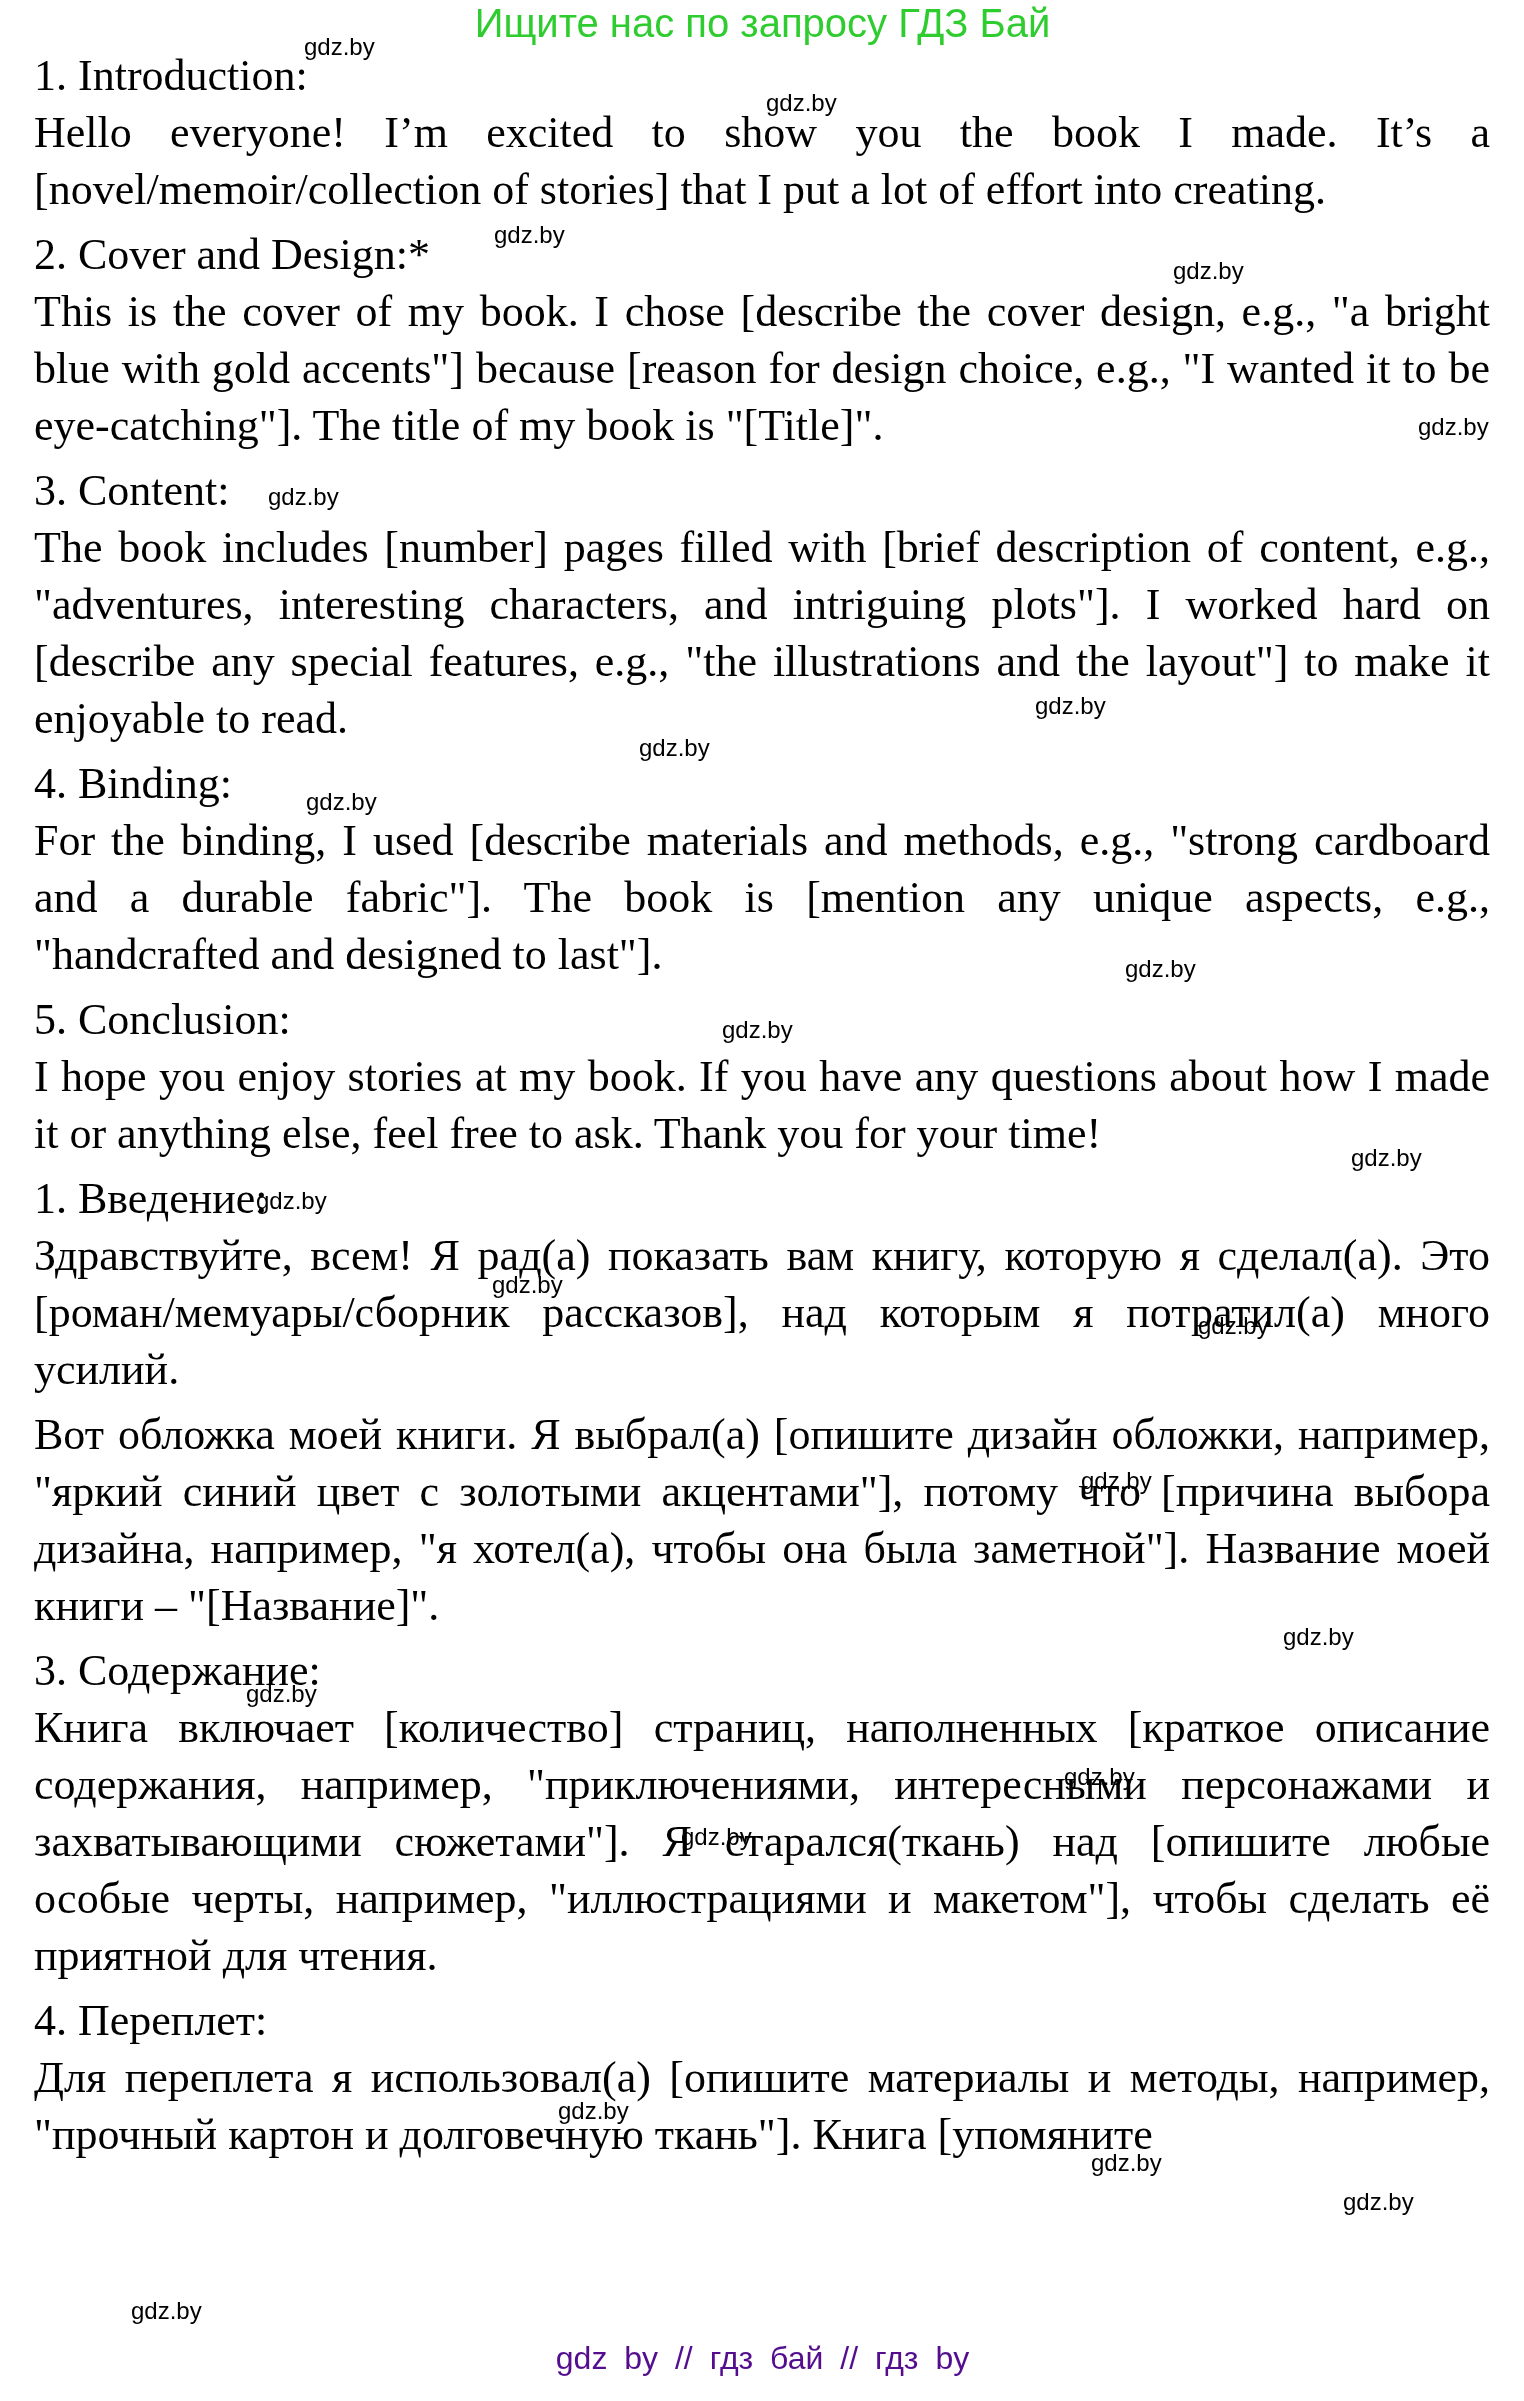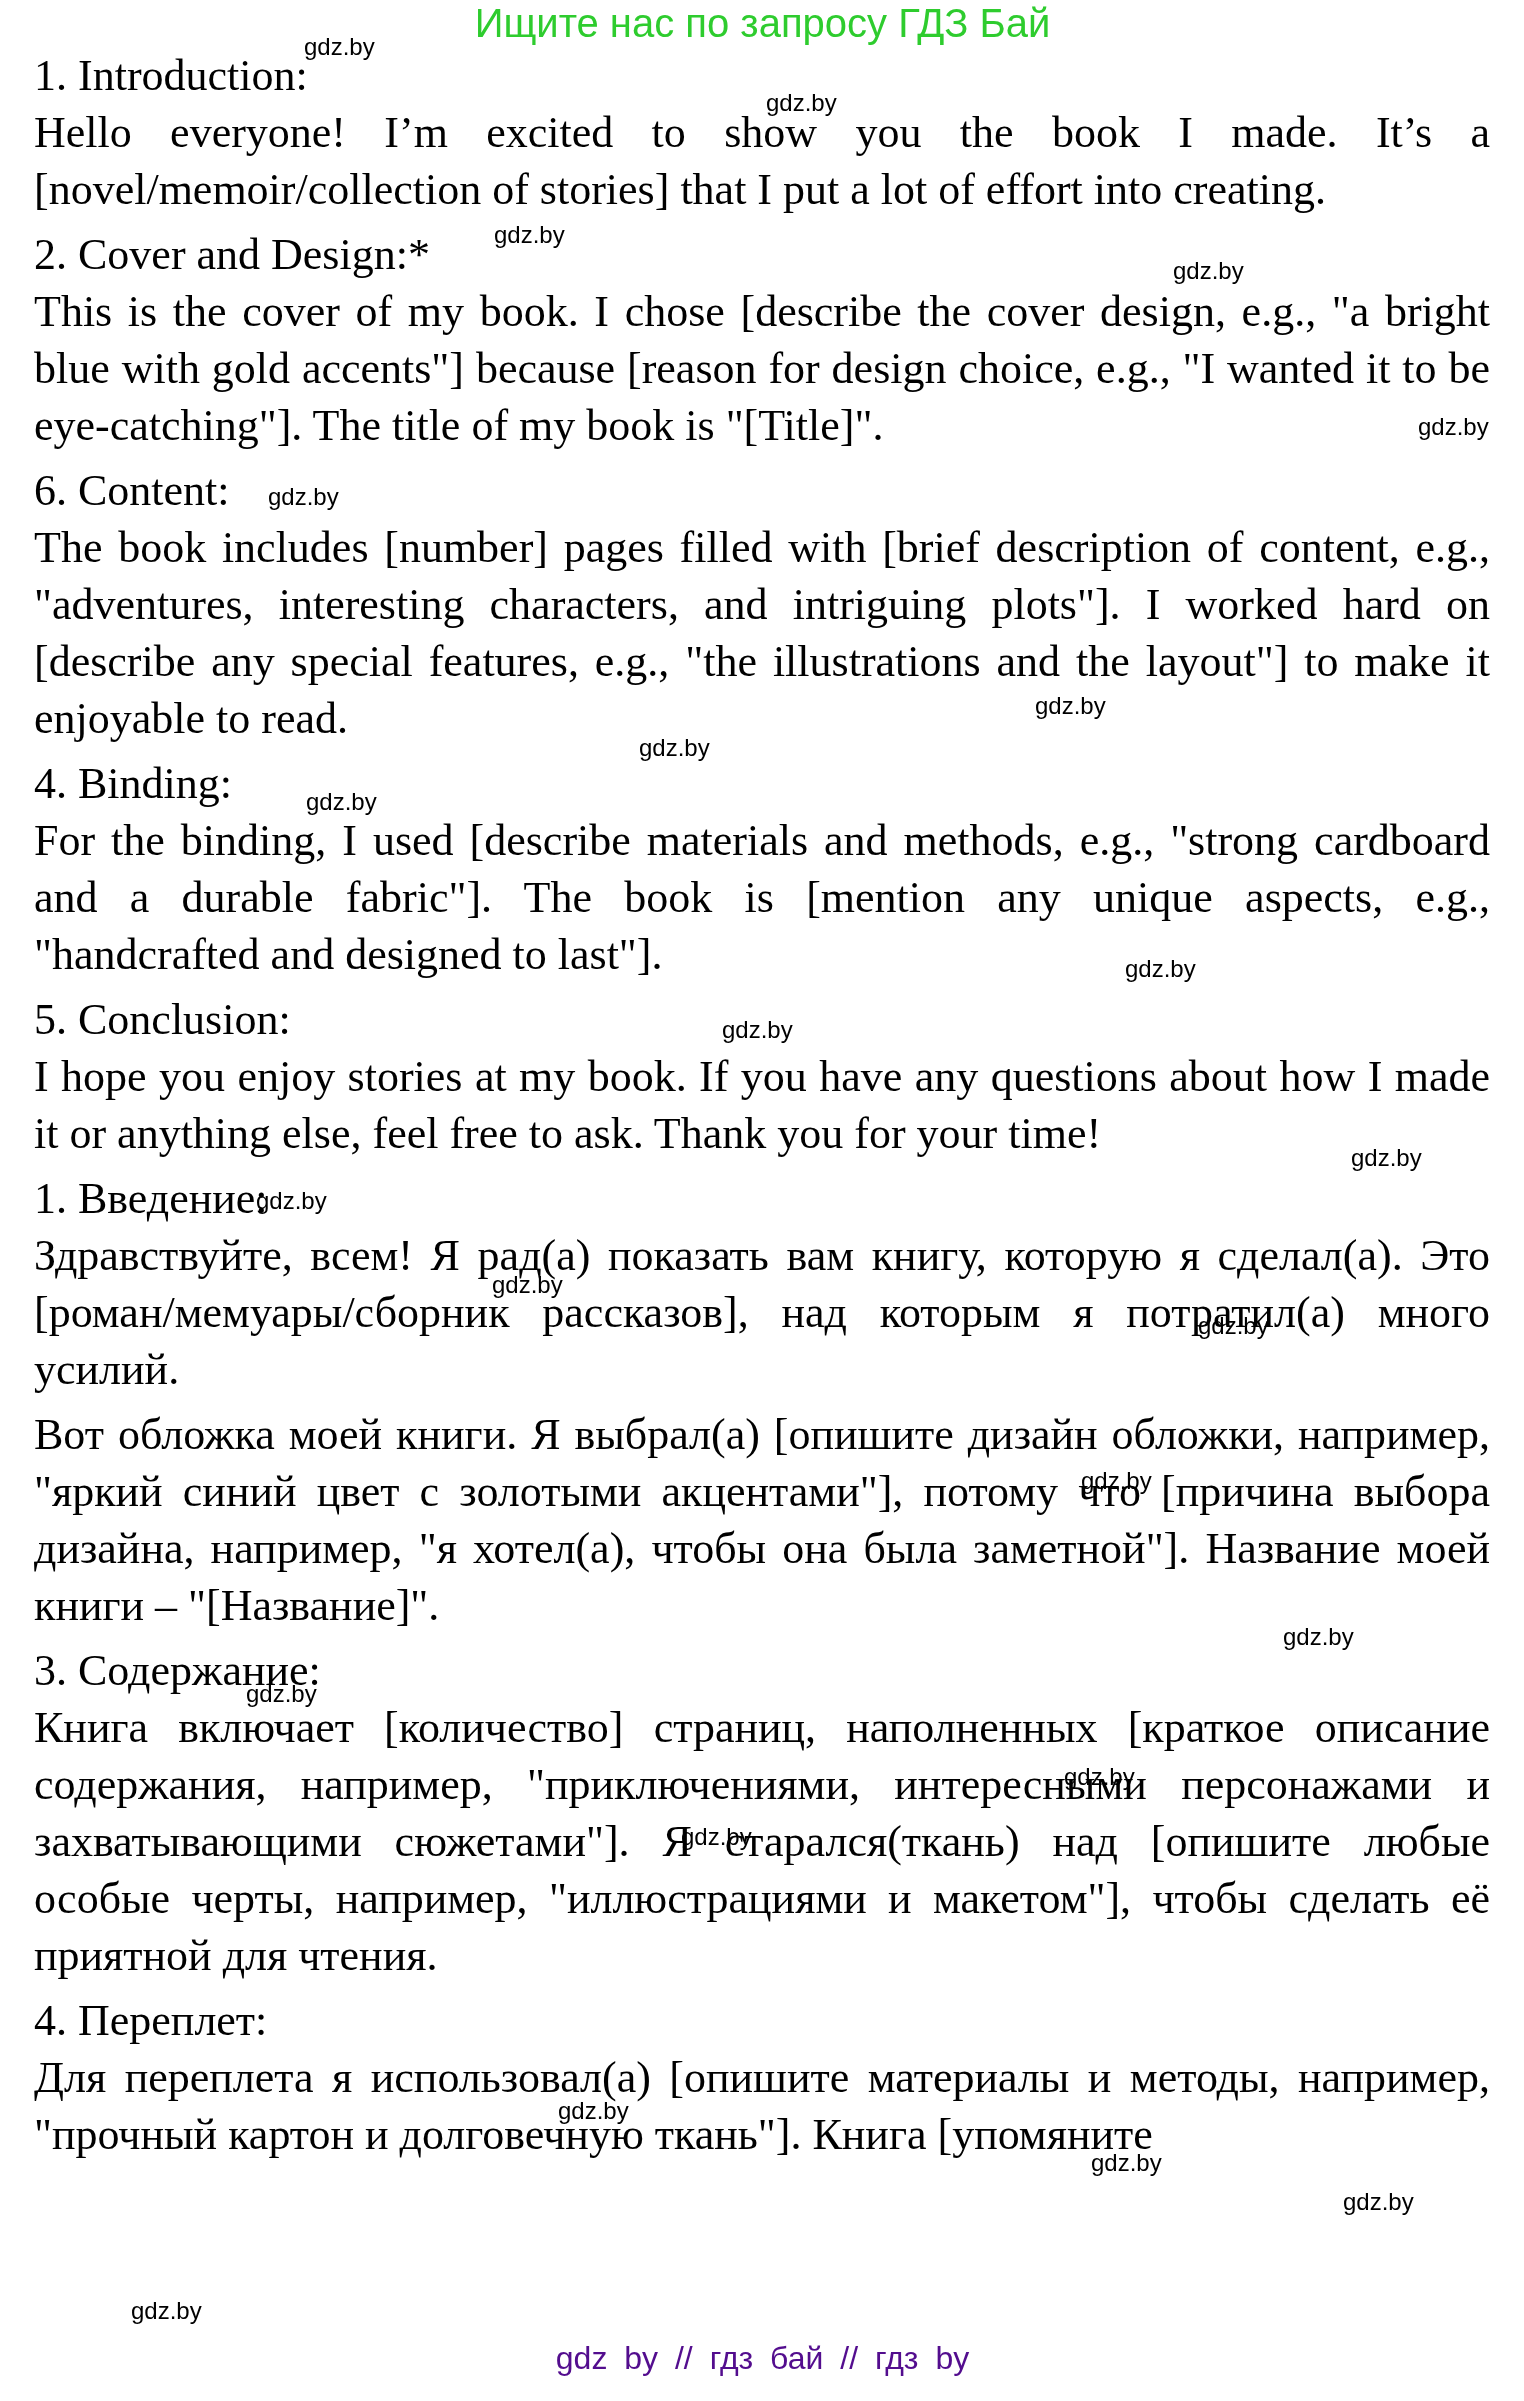--- a/index.html
+++ b/index.html
@@ -71,21 +71,21 @@
       <div class="h">1. Introduction:</div>
       <p class="b">Hello everyone! I’m excited to show you the book I made. It’s a [novel/memoir/collection of stories] that I put a lot of effort into creating.</p>
     </section>
 
     <section class="sec">
       <div class="h">2. Cover and Design:*</div>
       <p class="b">This is the cover of my book. I chose [describe the cover design, e.g., "a bright blue with gold accents"] because [reason for design choice, e.g., "I wanted it to be eye-catching"]. The title of my book is "[Title]".</p>
     </section>
 
     <section class="sec">
-      <div class="h">6. Content:</div>
+      <div class="h">3. Content:</div>
       <p class="b">The book includes [number] pages filled with [brief description of content, e.g., "adventures, interesting characters, and intriguing plots"]. I worked hard on [describe any special features, e.g., "the illustrations and the layout"] to make it enjoyable to read.</p>
     </section>
 
     <section class="sec">
       <div class="h">4. Binding:</div>
       <p class="b">For the binding, I used [describe materials and methods, e.g., "strong cardboard and a durable fabric"]. The book is [mention any unique aspects, e.g., "handcrafted and designed to last"].</p>
     </section>
 
     <section class="sec">
       <div class="h">5. Conclusion:</div>

